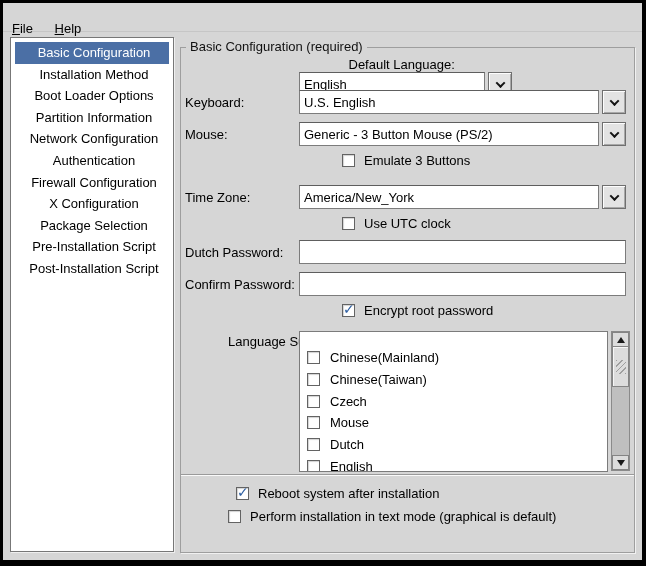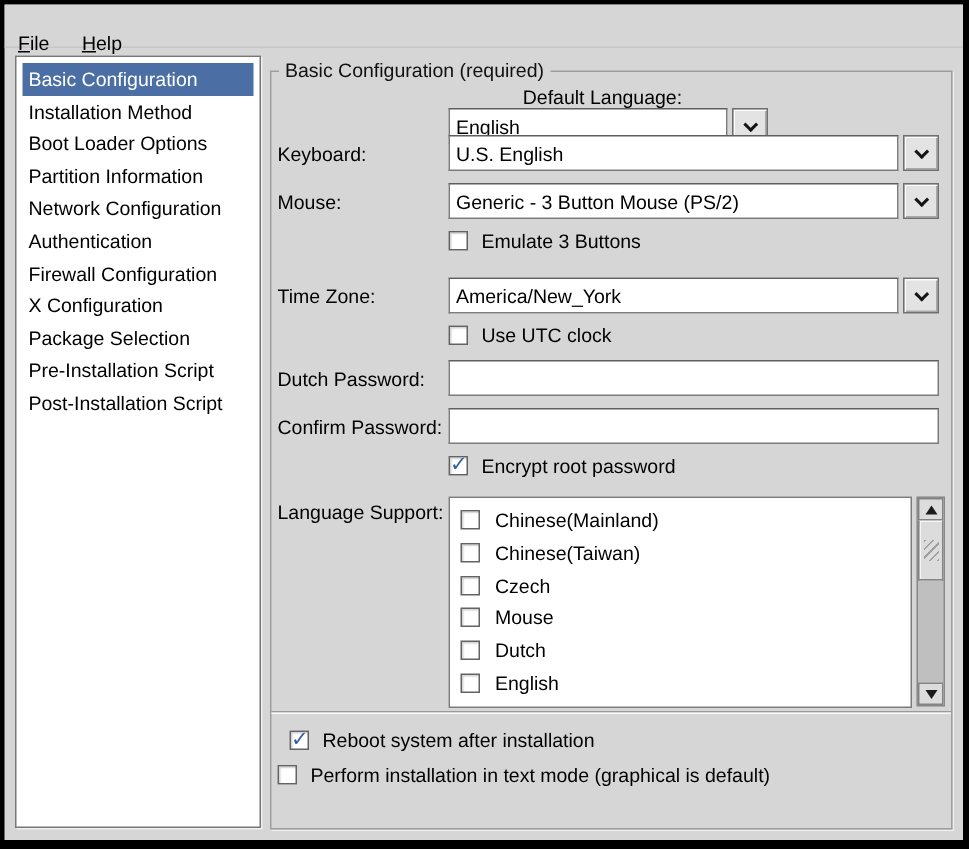--- a/index.html
+++ b/index.html
@@ -19,21 +19,21 @@
   }
   .menu-item {
     display:inline-block; padding:12px 9px; height:28px; line-height:28px; cursor:default;
   }
   .menu-item u { text-decoration:underline; }
 
   
   .sidebar {
     position:absolute; left:7px; top:34px; width:164px; height:515px;
     background:#fff; border:1px solid #777; box-shadow:1px 1px 0 #efefef;
-    padding:4px; overflow:hidden;
+    padding:4px; overflow:hidden;text-align:center;
   }
   .side-item {
     height:21.6px; line-height:21.6px; padding-left:4px; white-space:nowrap; cursor:default;
   }
   .side-item.selected { background:var(--sel-blue,#4b6fa5); color:#fff; }
 
   
   .frame {
     position:absolute; left:177px; top:44px; width:455px; height:506px;
     border:1px solid #9e9e9e; box-shadow:1px 1px 0 #f1f1f1;
@@ -56,34 +56,34 @@
     width:24px; height:24px; margin-left:3px; flex:none; background:#e3e3e3;
     border:1px solid #6f6f6f; box-shadow:inset 1px 1px 0 #fdfdfd, inset -1px -1px 0 #a8a8a8;
     display:flex; align-items:center; justify-content:center; cursor:default;
   }
   .chevron {
     width:7px; height:7px; border-right:2px solid #141414; border-bottom:2px solid #141414;
     transform:rotate(45deg) translate(-1px,-1px);
   }
 
   
-  .cbrow { position:absolute; display:flex; align-items:center; height:16px; cursor:default; }
+  .cbrow { position:absolute; display:flex; align-items:center; height:16px; cursor:default;margin-left:43px; }
   .cb {
     width:13px; height:13px; flex:none; background:#fff; border:1px solid #636363;
     box-shadow:inset 1px 1px 1px rgba(0,0,0,.18); position:relative; margin-right:9px;
   }
   .cb.checked::after {
     content:"\2713"; position:absolute; left:0px; top:-4px;
     font-size:14px; font-weight:bold; color:var(--check-blue,#2e5fa2);
   }
 
   
   .list-wrap { position:absolute; left:296px; top:328px; width:331px; height:141px; display:flex; }
   .list {
-    flex:1; background:#fff; border:1px solid #7b7b7b; overflow:hidden; padding-top:4px;
+    flex:1; background:#fff; border:1px solid #7b7b7b; overflow:hidden; padding-top:15px;
     list-style:none;
   }
   .list-item { height:21.7px; display:flex; align-items:center; padding-left:7px; }
   .list-item .cb { margin-right:10px; }
 
   .scrollbar {
     width:19px; height:140px; margin-left:3px; flex:none;
     background:#bfbfbf; border:1px solid #8a8a8a; display:flex; flex-direction:column;
   }
   .sb-btn {

